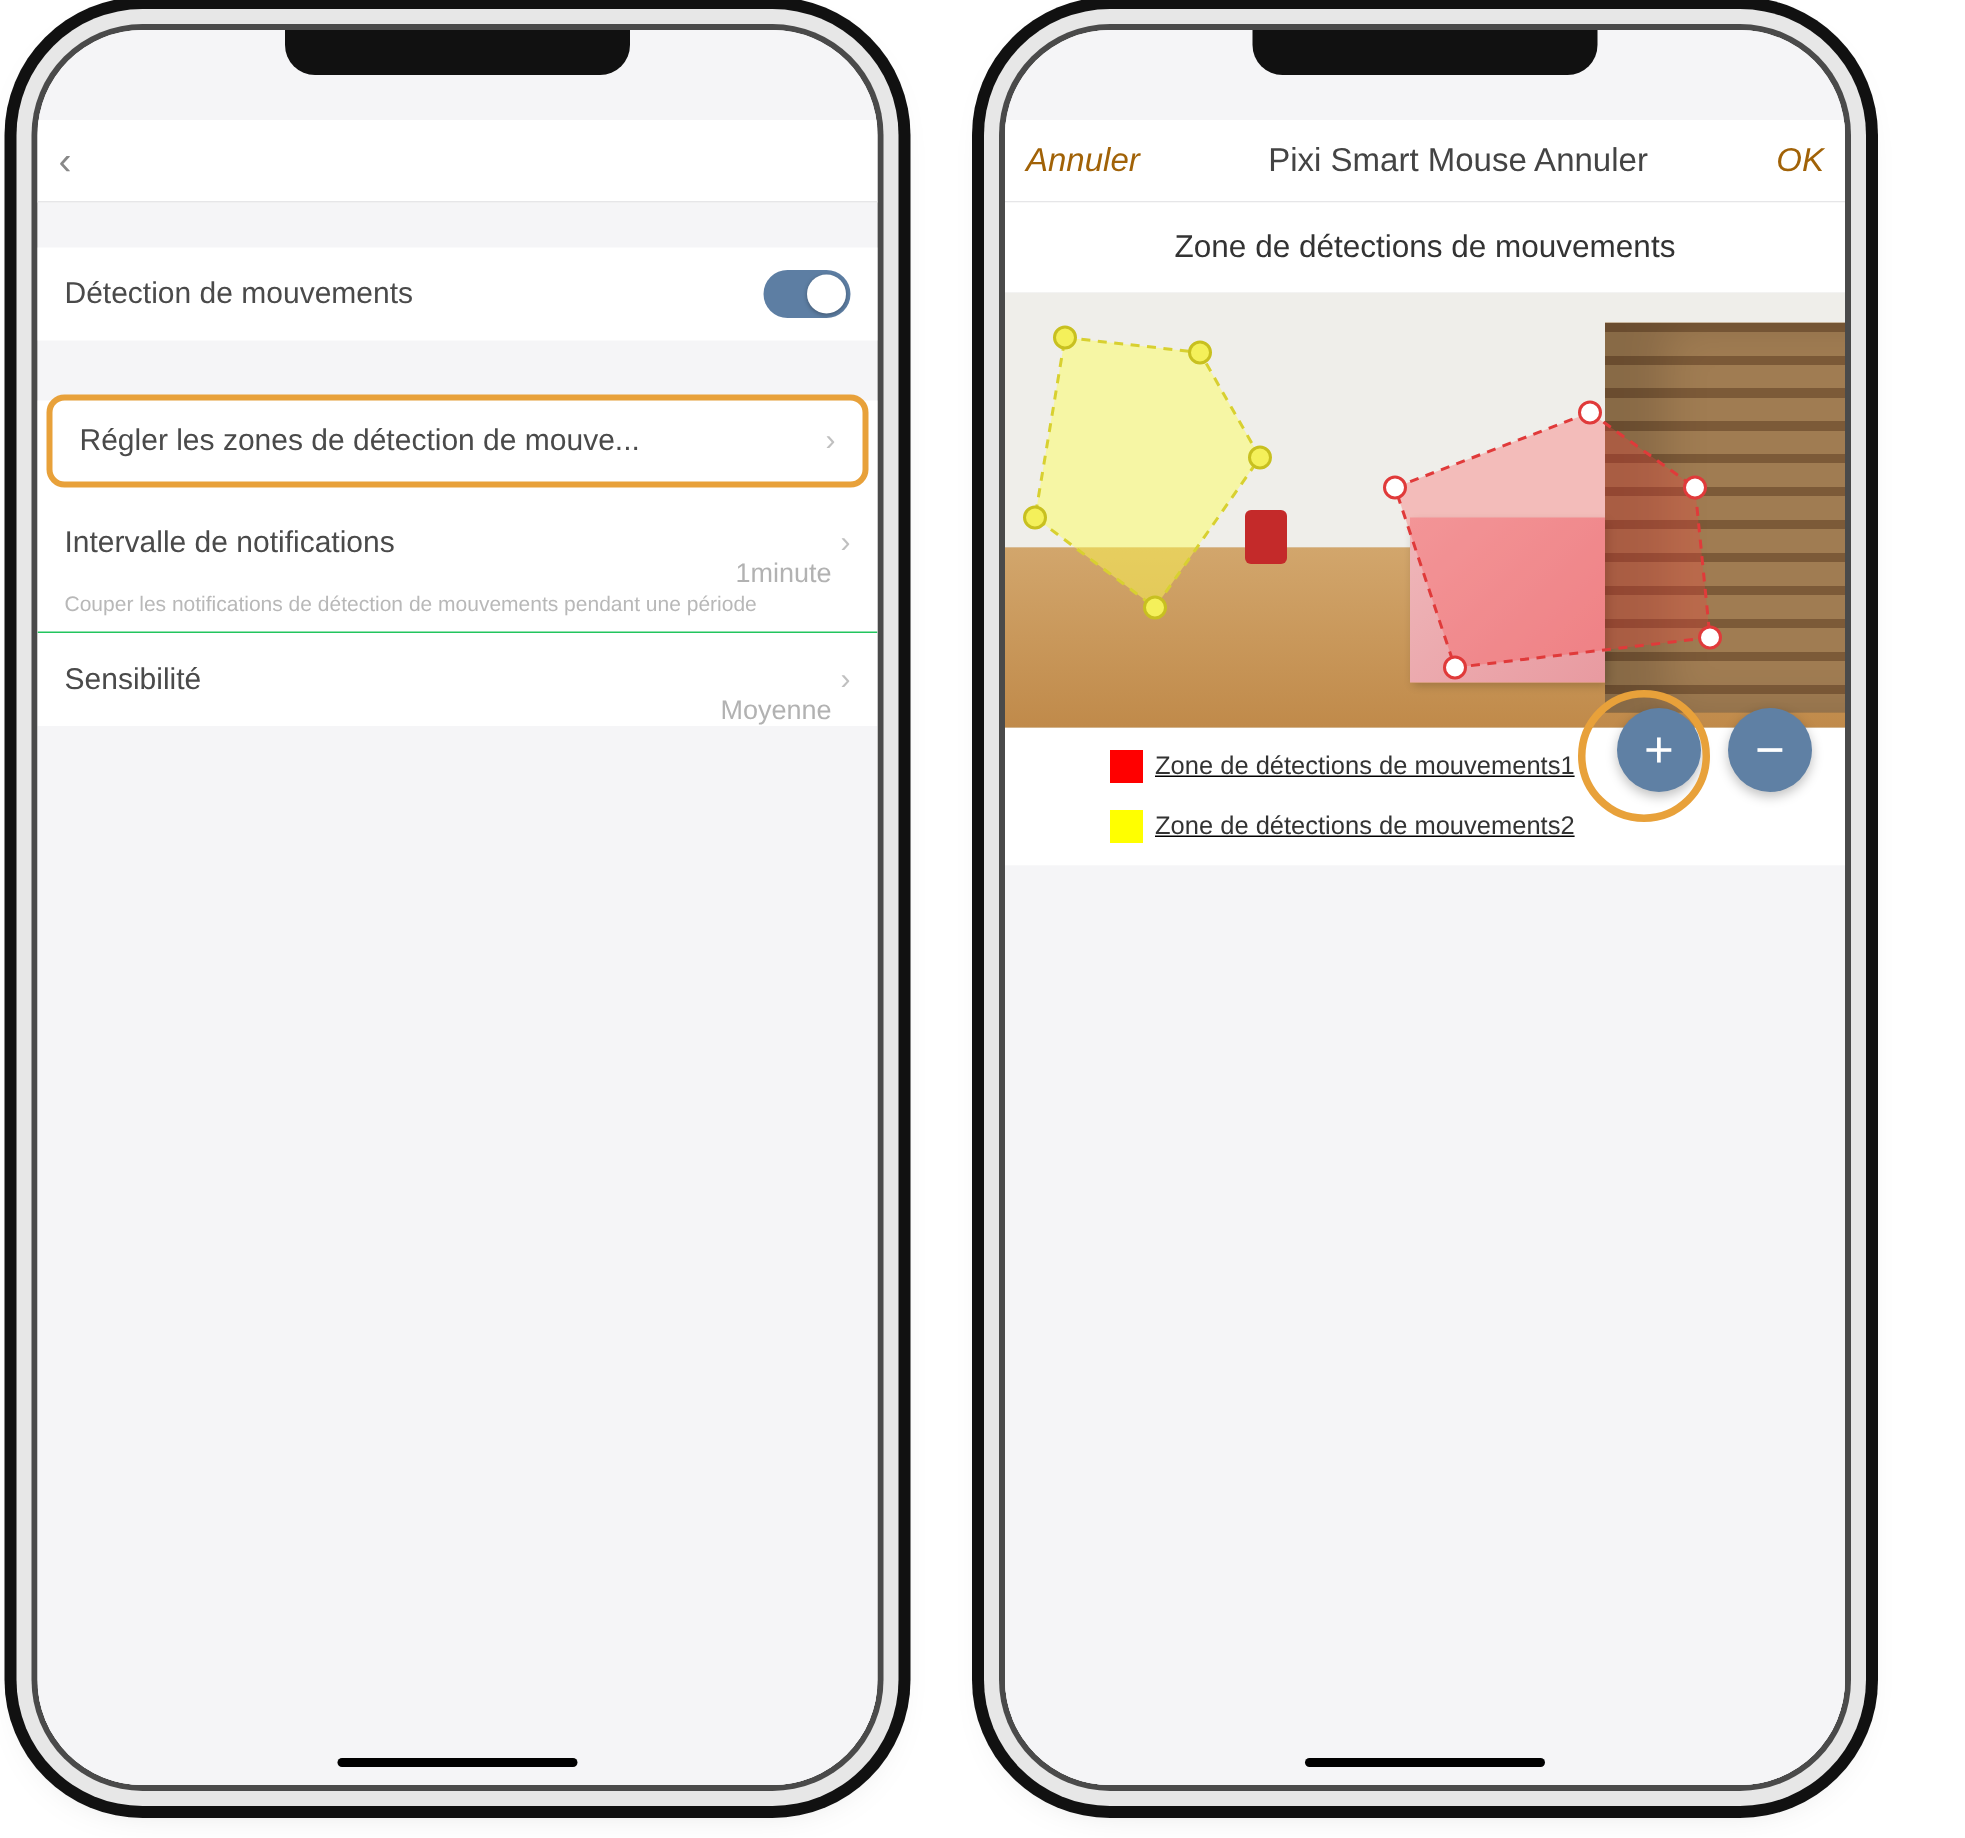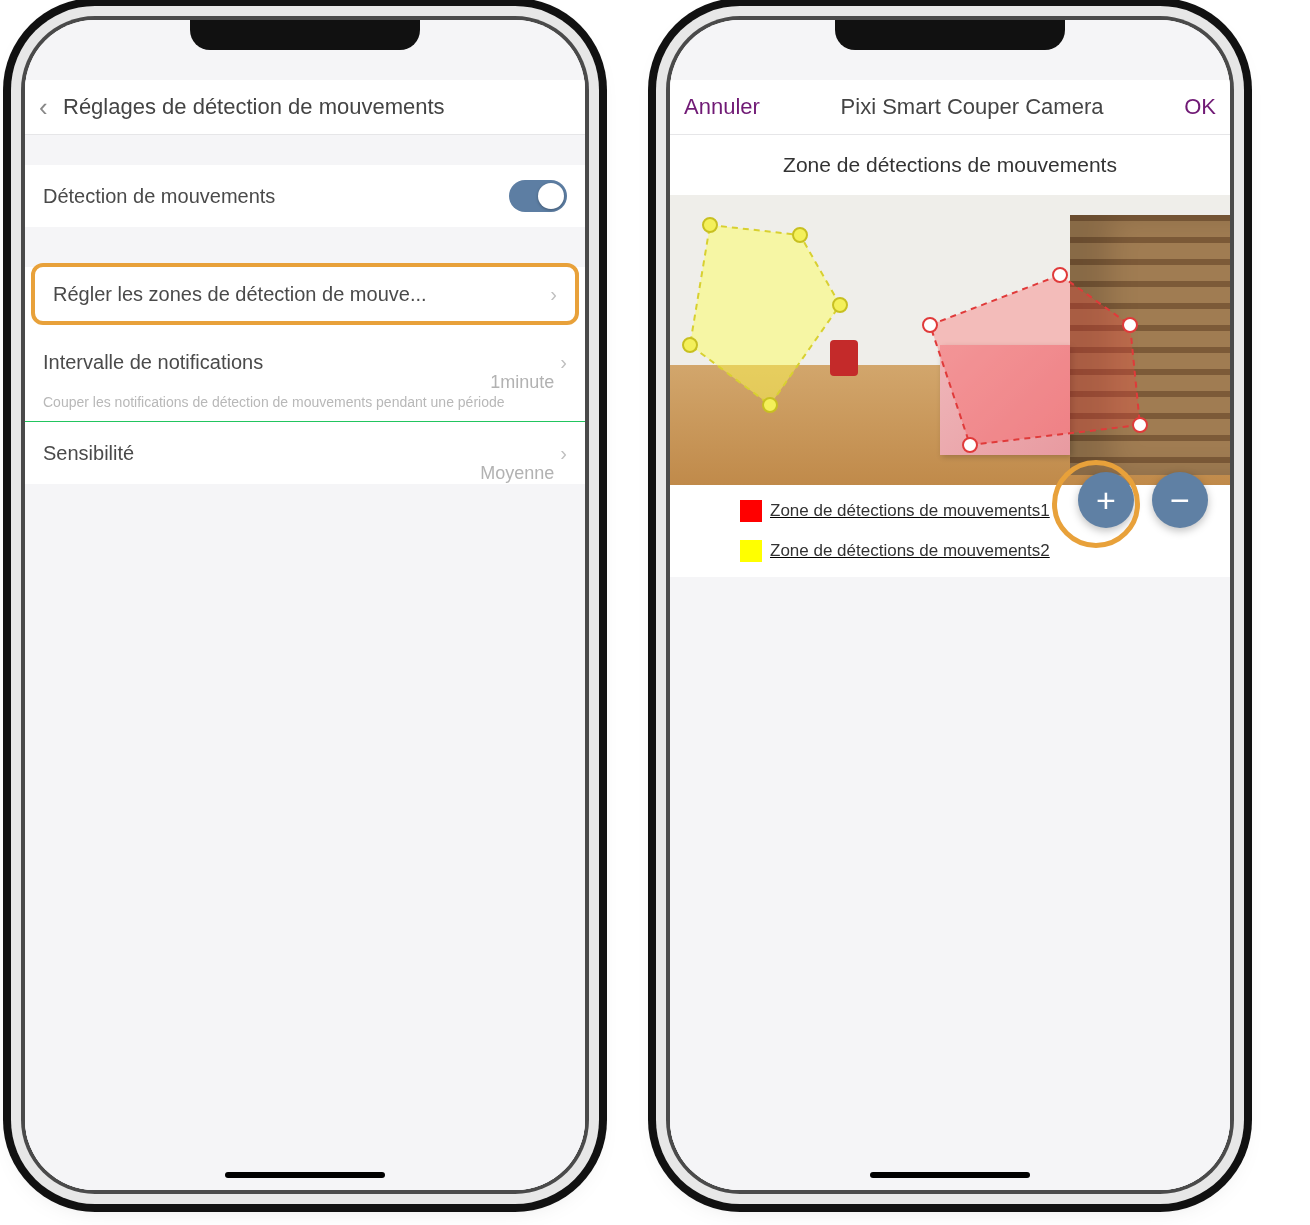--- a/index.html
+++ b/index.html
@@ -53,21 +53,21 @@
     background:#fff;
     border-bottom:1px solid #e6e6e8;
     padding:0 14px;
     font-size:21px;
     color:#555;
   }
   .hdr .back {
     width:24px; color:#888; font-size:26px;
   }
   .hdr .title { flex:1; font-size:22px; color:#444; }
-  .hdr .btn { color:#701a75; font-size:22px; }
+  .hdr .btn { color:#a16207; font-size:22px;font-style:italic; }
   .hdr-right { justify-content:space-between; }
 
   
   .sect { margin-top:30px; background:#fff; }
   .row {
     display:flex; align-items:center;
     min-height:62px; padding:0 18px;
     border-bottom:1px solid #22c55e;
     box-sizing:border-box;
   }
@@ -138,21 +138,20 @@
 </style>
 </head>
 <body>
 
 <div class="phone phone-left">
   <div class="notch"></div>
   <div class="screen">
 
     <div class="hdr">
       <span class="back">‹</span>
-      <span class="title">Réglages de détection de mouvements</span>
     </div>
 
     <div class="sect">
       <div class="row">
         <span class="lbl">Détection de mouvements</span>
         <span class="toggle"></span>
       </div>
     </div>
 
     <div class="sect" style="margin-top:40px;">
@@ -181,21 +180,21 @@
   </div>
   <div class="home-ind"></div>
 </div>
 
 <div class="phone phone-right">
   <div class="notch"></div>
   <div class="screen">
 
     <div class="hdr hdr-right">
       <span class="btn">Annuler</span>
-      <span class="title" style="text-align:center;flex:0 1 auto;">Pixi Smart Couper Camera</span>
+      <span class="title" style="text-align:center;flex:0 1 auto;">Pixi Smart Mouse Annuler</span>
       <span class="btn">OK</span>
     </div>
 
     <div class="subhdr">Zone de détections de mouvements</div>
 
     <div class="cam">
       <div class="wall"></div>
       <div class="floor"></div>
       <div class="stairs"></div>
       <div class="box"></div>

